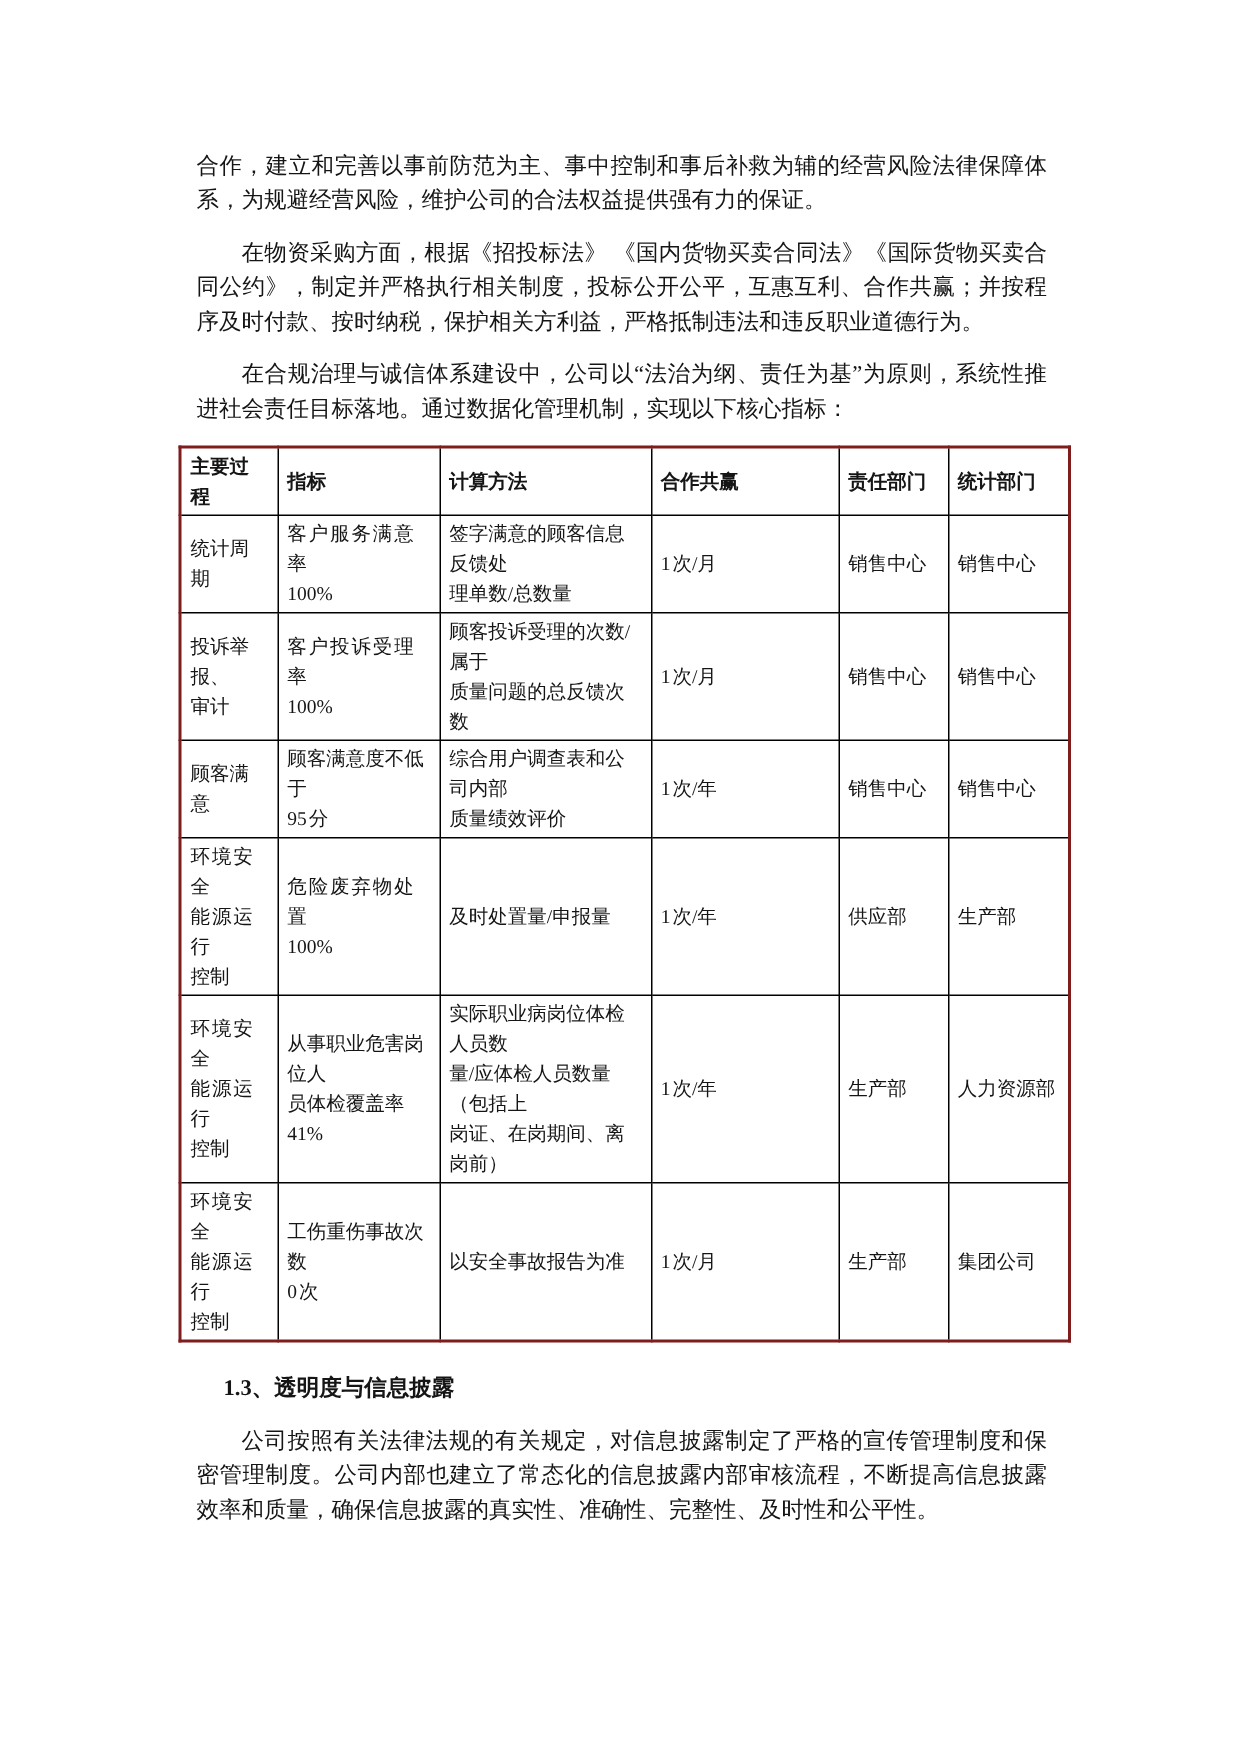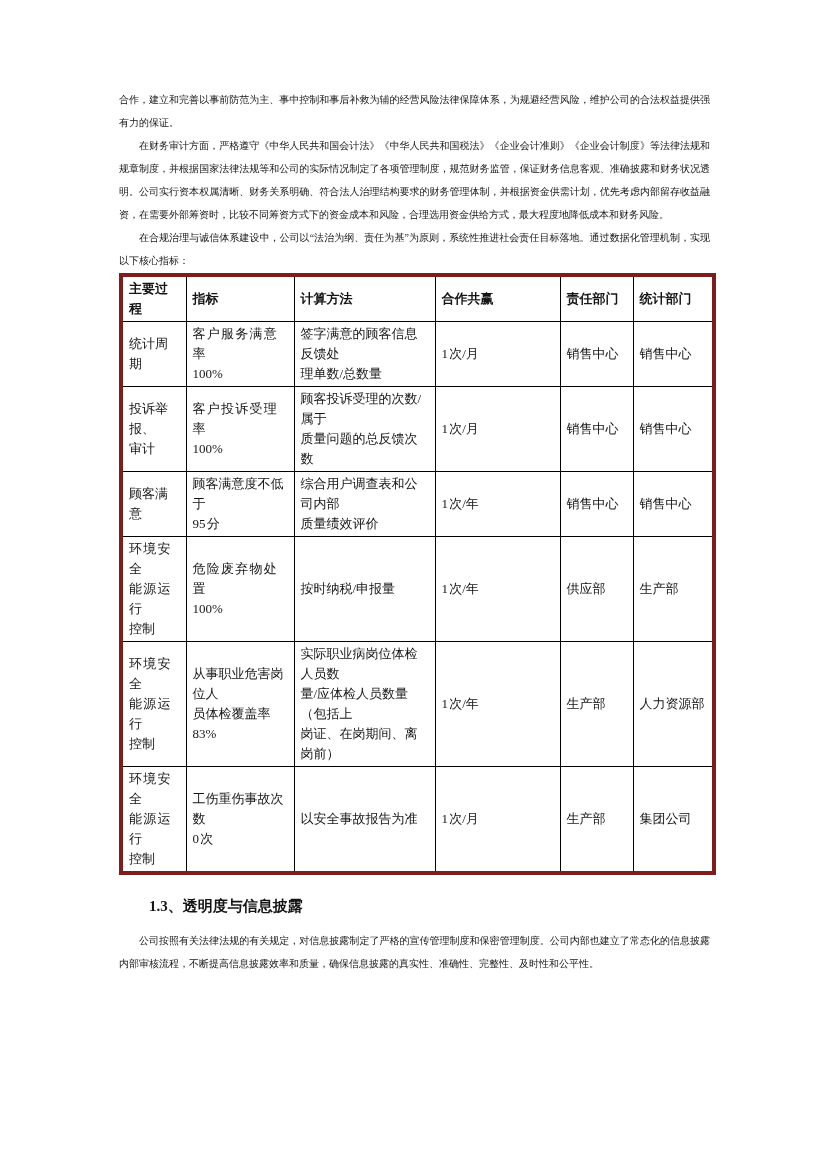--- a/index.html
+++ b/index.html
@@ -7,35 +7,35 @@
     position:relative;
     width:827px; height:1170px;
     box-sizing:border-box;
     padding:88px 117px 0 119px;
     background:#ffffff;
     color:#151515;
     font-family:"Liberation Serif","DejaVu Serif",serif;
     overflow:hidden;
   }
   p.para {
-    margin:0;
-    font-size:10px;
+    margin:12px;
+    font-size:15px;
     line-height:23px;
     text-align:justify;
     text-justify:inter-character;
     text-indent:2em;
   }
   p.noindent { text-indent:0; }
 
   table.kpi {
     border-collapse:collapse;
     table-layout:fixed;
     width:593px;
     margin-top:1px;
-    border:4px solid #7f1d1d;
+    border:2px solid #7f1d1d;
     font-size:13px;
   }
   table.kpi th, table.kpi td {
     border:1px solid #000;
     padding:2px 6px;
     line-height:20px;
     vertical-align:middle;
     white-space:pre-line;
     word-spacing:-2px;
     text-align:left;
@@ -59,21 +59,21 @@
   }
   .heading-13  { margin-top:20px; margin-bottom:11px; }
 </style>
 </head>
 <body>
 
 <div class="page">
   <div>
 
     <p class="para noindent">合作，建立和完善以事前防范为主、事中控制和事后补救为辅的经营风险法律保障体系，为规避经营风险，维护公司的合法权益提供强有力的保证。</p>
-    <p class="para">在财务审计方面，严格遵守《中华人民共和国会计法》《中华人民共和国税法》《企业会计准则》《企业会计制度》等法律法规和规章制度，并根据国家法律法规等和公司的实际情况制定了各项管理制度，规范财务监管，保证财务信息客观、准确披露和财务状况透明。公司实行资本权属清晰、财务关系明确、符合法人治理结构要求的财务管理体制，并根据资金供需计划，优先考虑内部留存收益融资，在需要外部筹资时，比较不同筹资方式下的资金成本和风险，合理选用资金供给方式，最大程度地降低成本和财务风险。</p>
+    <p class="para">在物资采购方面，根据《招投标法》 《国内货物买卖合同法》《国际货物买卖合同公约》，制定并严格执行相关制度，投标公开公平，互惠互利、合作共赢；并按程序及时付款、按时纳税，保护相关方利益，严格抵制违法和违反职业道德行为。</p>
     <p class="para">在合规治理与诚信体系建设中，公司以“法治为纲、责任为基”为原则，系统性推进社会责任目标落地。通过数据化管理机制，实现以下核心指标：</p>
 
     <table class="kpi">
       <colgroup>
         <col style="width:65px">
           <col style="width:108px">
           <col style="width:141px">
         <col style="width:125px">
           <col style="width:73px">
           <col style="width:81px">
@@ -119,31 +119,31 @@
           <td>1 次/年</td>
           <td class="vb">销售中心</td>
           <td class="vb">销售中心</td>
         </tr>
         <tr class="r4">
           <td>环 境 安 全
 能 源 运 行
 控制</td>
           <td>危 险 废 弃 物 处 置
 100%</td>
-          <td>按时纳税/申报量</td>
+          <td>及时处置量/申报量</td>
           <td>1 次/年</td>
           <td>供应部</td>
           <td>生产部</td>
         </tr>
         <tr class="r5">
           <td>环 境 安 全
 能 源 运 行
 控制</td>
           <td>从事职业危害岗位人
-员体检覆盖率 83%</td>
+员体检覆盖率 41%</td>
           <td>实际职业病岗位体检人员数
 量/应体检人员数量（包括上
 岗证、在岗期间、离岗前）</td>
           <td>1 次/年</td>
           <td>生产部</td>
           <td class="vb">人力资源部</td>
         </tr>
         <tr class="r6">
           <td>环 境 安 全
 能 源 运 行

